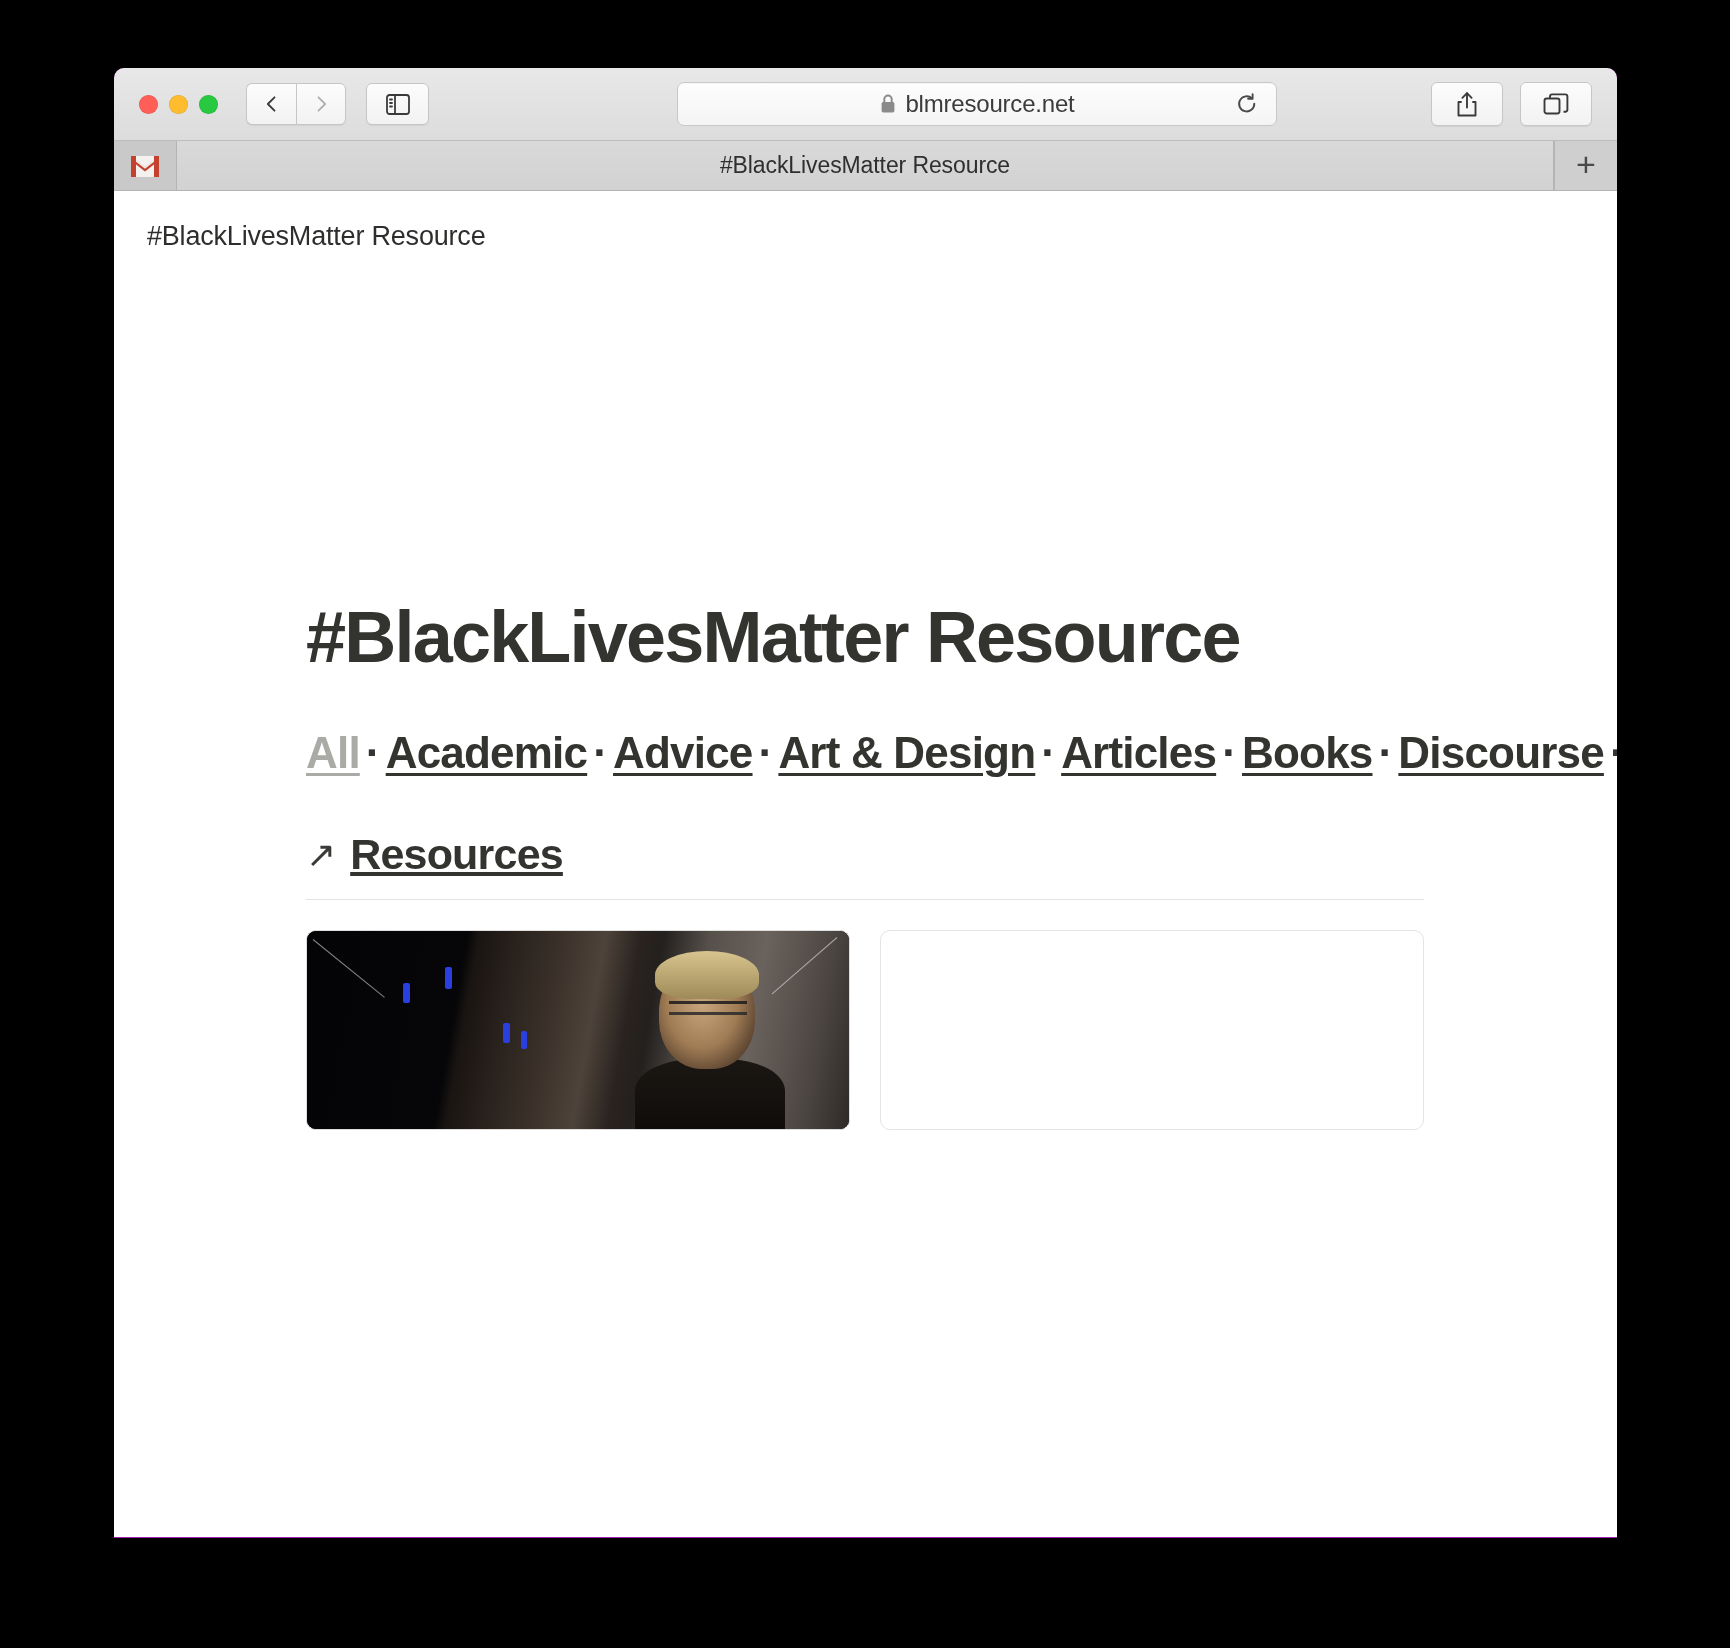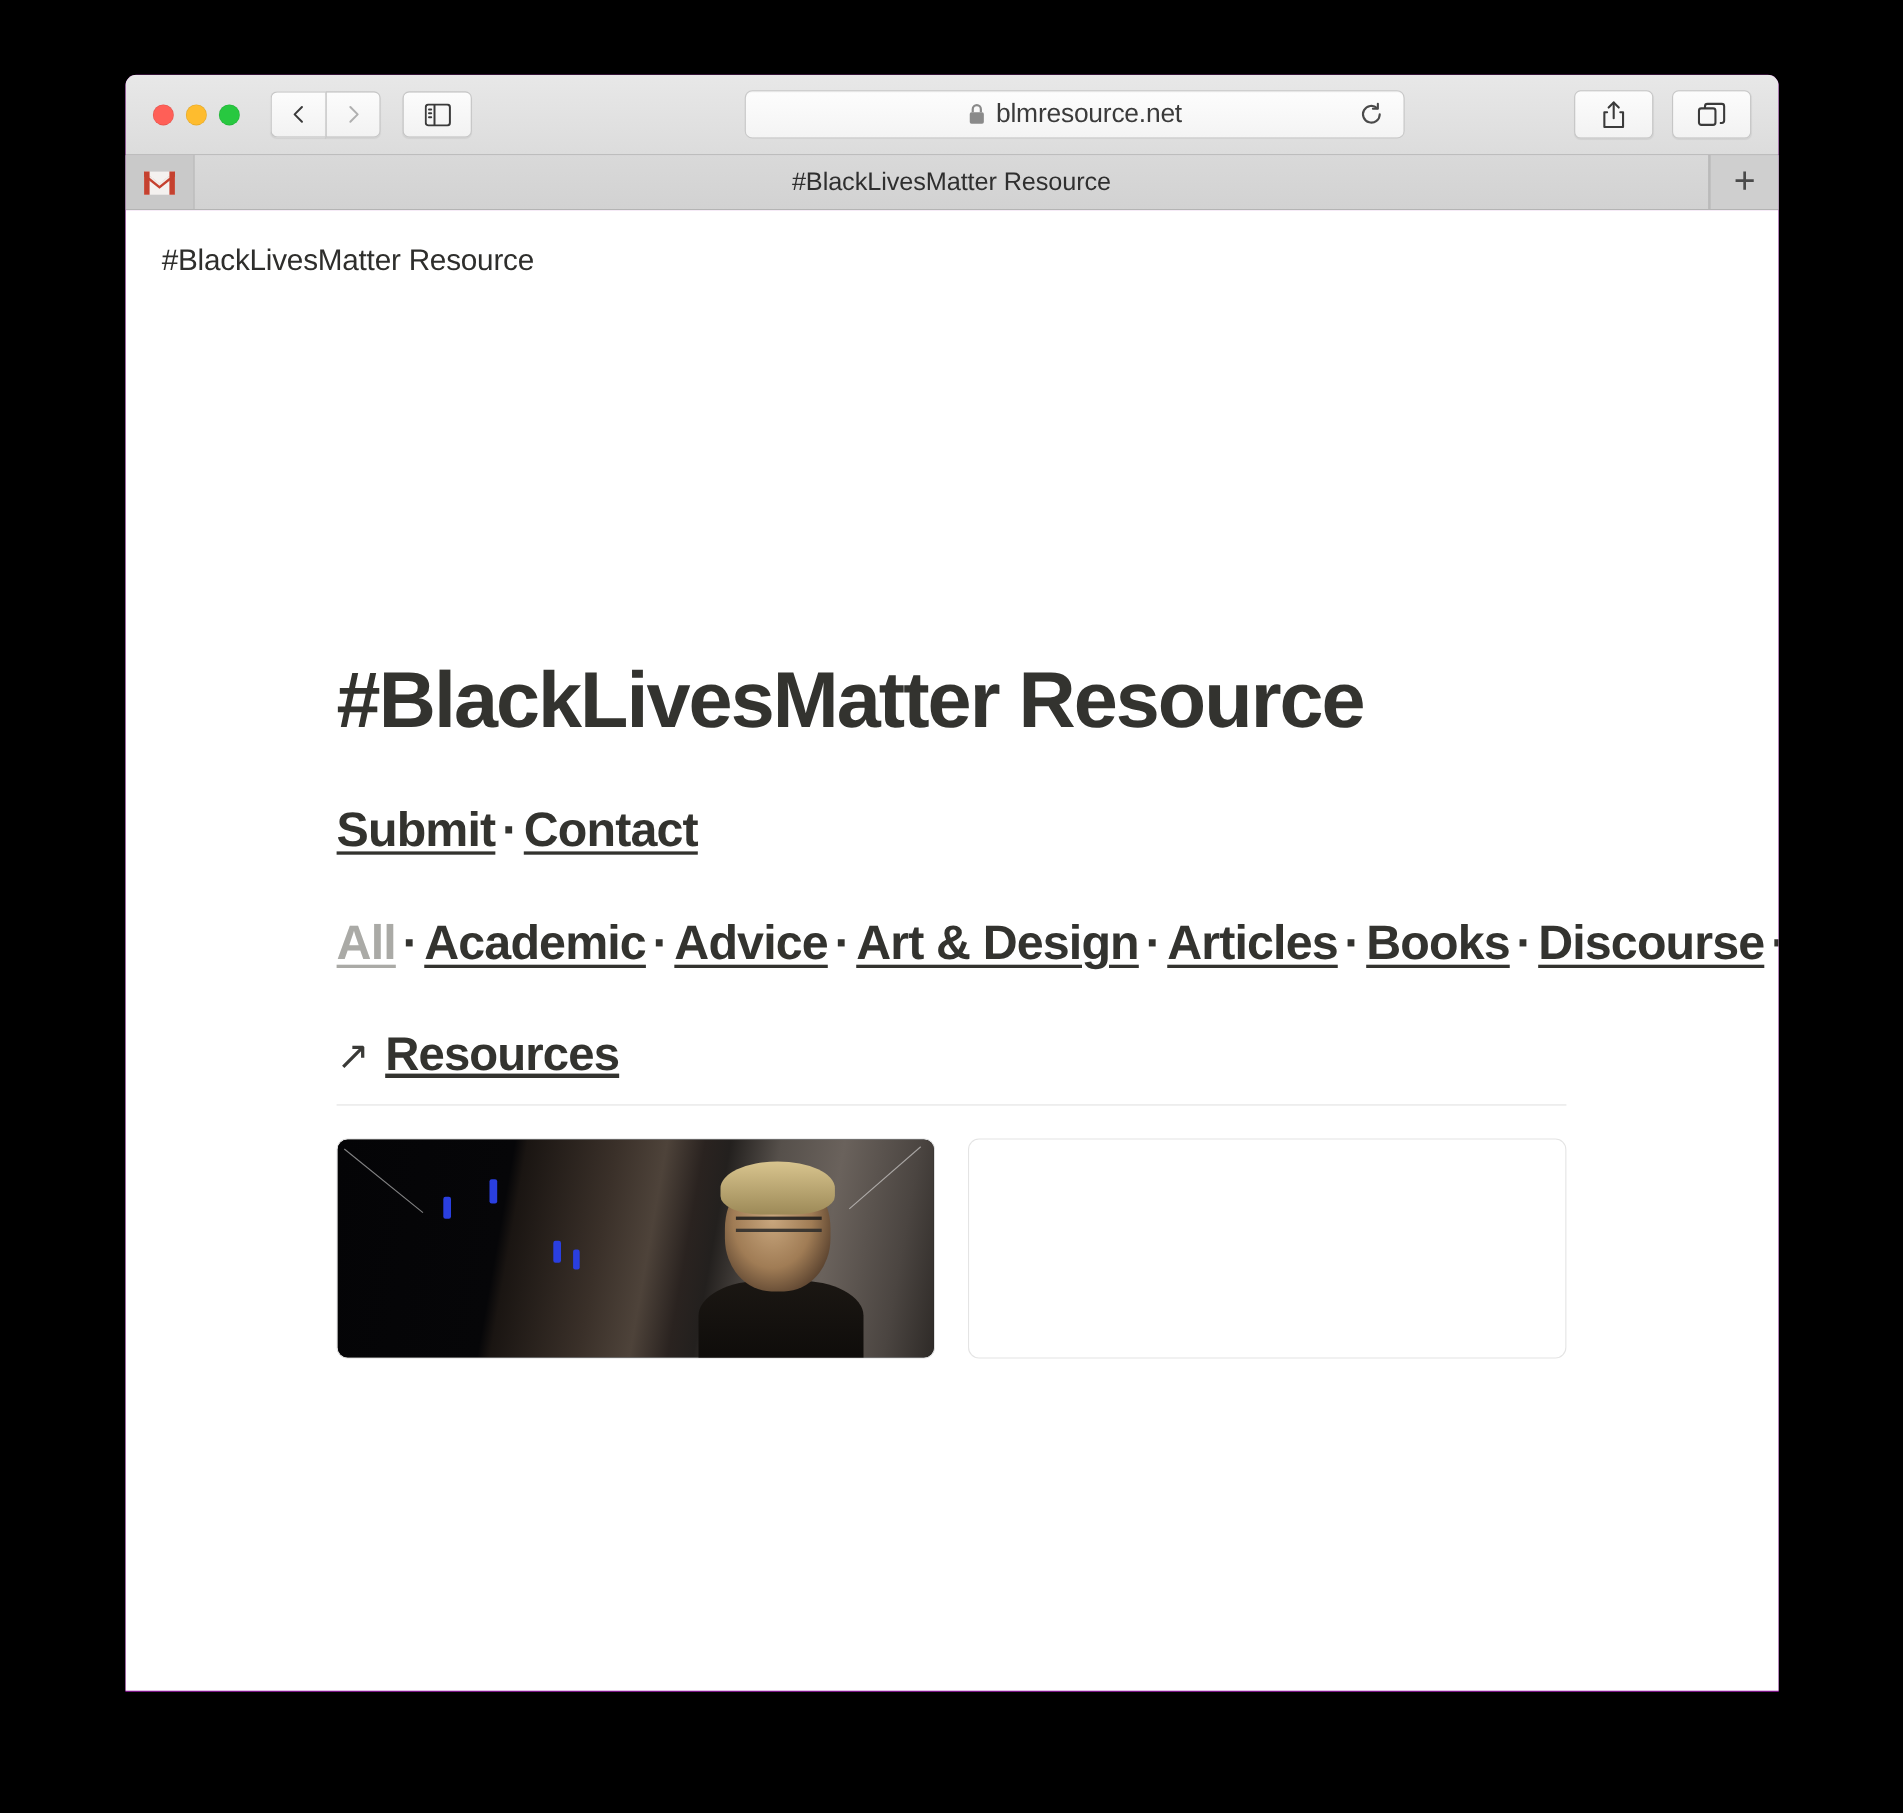--- a/index.html
+++ b/index.html
@@ -420,23 +420,20 @@
 
   <div id="page">
 
     <div id="site-topline">#BlackLivesMatter Resource</div>
 
     <div id="content">
 
       <h1 id="main-heading">#BlackLivesMatter Resource</h1>
 
 
-      <div id="meta-links">
-        <a href="#">Submit</a><span class="sep">·</span><a href="#">Contact</a>
-      </div>
 
       <nav id="category-nav">
         <a href="#" class="is-active">All</a><span class="sep">·</span><a href="#">Academic</a><span class="sep">·</span><a href="#">Advice</a><span class="sep">·</span><a href="#">Art &amp; Design</a><span class="sep">·</span><a href="#">Articles</a><span class="sep">·</span><a href="#">Books</a><span class="sep">·</span><a href="#">Discourse</a><span class="sep">·</span>
       </nav>
 
       <div id="section-header">
         <span id="section-arrow-icon">↗</span>
         <span id="section-title">Resources</span>
       </div>
 

